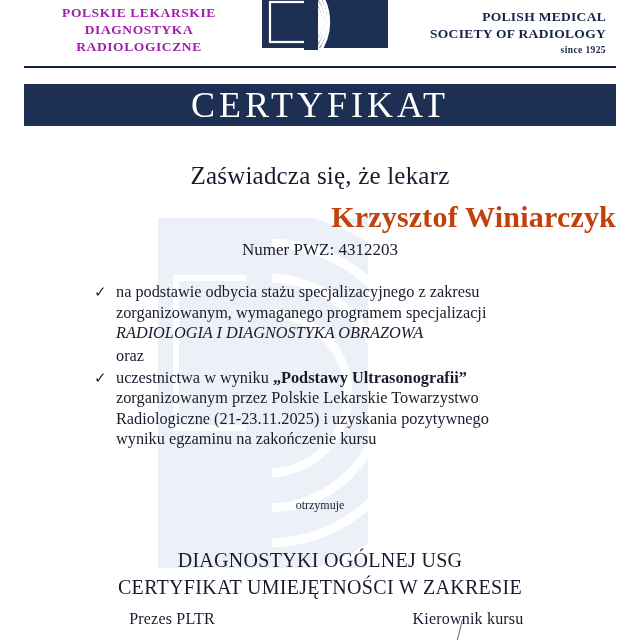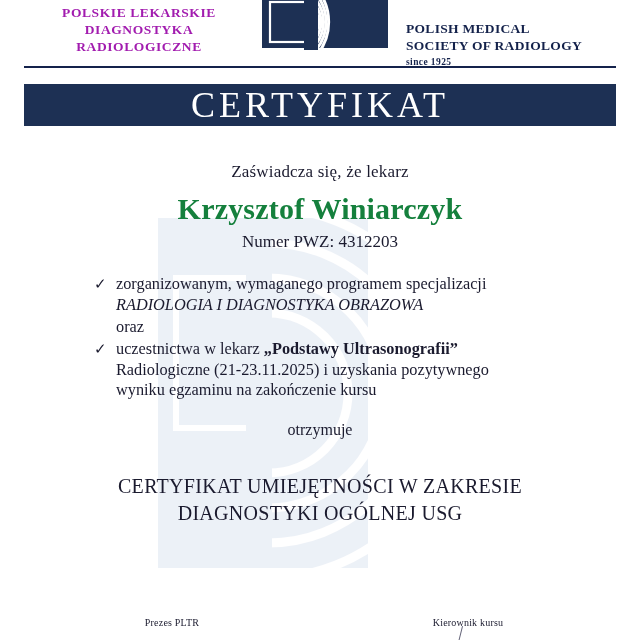--- a/index.html
+++ b/index.html
@@ -49,23 +49,23 @@
     line-height: 17px;
   }
   .logo-center {
     width: 130px;
     height: 58px;
     position: relative;
     margin-top: -4px;
   }
   .logo-center svg { display: block; }
   .logo-right {
-    text-align: left;
+    text-align: right;
     color: #14224b;
-    padding-top: 20px;
+    padding-top: 8px;
     width: 200px;
   }
   .logo-right .line1 {
     font-size: 13.5px;
     font-weight: bold;
     letter-spacing: 0.3px;
     line-height: 17px;
   }
   .logo-right .line2 {
     font-size: 13.5px;
@@ -119,30 +119,31 @@
     pointer-events: none;
   }
 
   .content {
     position: relative;
     z-index: 2;
     text-align: center;
   }
 
   .attest {
-    font-size: 17px;
+    font-size: 25px;
     margin-top: 36px;
     letter-spacing: 0.2px;
   }
   .name {
     font-size: 30px;
     font-weight: bold;
-    color: #15803d;
+    color: #c2410c;
     margin-top: 10px;
     letter-spacing: 0.2px;
+    text-align: right;
   }
   .pwz {
     font-size: 17px;
     margin-top: 6px;
   }
 
   .bullets {
     margin: 22px 0 0 0;
     padding: 0 30px 0 92px;
     text-align: left;
@@ -171,22 +172,22 @@
     text-align: left;
     font-size: 16.3px;
     margin: 2px 0 2px 0;
     padding-right: 60px;
   }
   .bold-q {
     font-weight: bold;
   }
 
   .otrzymuje {
-    font-size: 16px;
-    margin-top: 20px;
+    font-size: 12px;
+    margin-top: 48px;
   }
 
   .award {
     margin-top: 34px;
     font-size: 20px;
     line-height: 27px;
     letter-spacing: 0.3px;
   }
 
   
@@ -198,21 +199,21 @@
     display: flex;
     justify-content: space-around;
     z-index: 2;
   }
   .sign-block {
     width: 200px;
     text-align: center;
     position: relative;
   }
   .sign-label {
-    font-size: 10px;
+    font-size: 16px;
     letter-spacing: 0.2px;
   }
   .sign-stroke {
     position: absolute;
     top: 16px;
     left: 50%;
     width: 40px;
     height: 26px;
     border-left: 1px solid #3b3b55;
     transform: rotate(14deg) translateX(-10px);
@@ -281,40 +282,42 @@
     <div class="attest">Zaświadcza się, że lekarz</div>
 
     <div class="name">Krzysztof Winiarczyk</div>
 
     <div class="pwz">Numer PWZ: 4312203</div>
 
     <div class="bullets">
 
       <div class="bullet">
         <span class="check">✓</span>
+        <p>na podstawie odbycia stażu specjalizacyjnego z zakresu</p>
         <p>zorganizowanym, wymaganego programem specjalizacji</p>
         <p class="italic">RADIOLOGIA I DIAGNOSTYKA OBRAZOWA</p>
       </div>
 
       <div class="oraz">oraz</div>
 
       <div class="bullet">
         <span class="check">✓</span>
-        <p><span>uczestnictwa w lekarz </span><span class="bold-q">„Podstawy Ultrasonografii”</span></p>
+        <p><span>uczestnictwa w wyniku </span><span class="bold-q">„Podstawy Ultrasonografii”</span></p>
+        <p>zorganizowanym przez Polskie Lekarskie Towarzystwo</p>
         <p>Radiologiczne (21-23.11.2025) i uzyskania pozytywnego</p>
         <p>wyniku egzaminu na zakończenie kursu</p>
       </div>
 
     </div>
 
     <div class="otrzymuje">otrzymuje</div>
 
     <div class="award">
+      <div>DIAGNOSTYKI OGÓLNEJ USG</div>
       <div>CERTYFIKAT UMIEJĘTNOŚCI W ZAKRESIE</div>
-      <div>DIAGNOSTYKI OGÓLNEJ USG</div>
     </div>
 
   </div>
 
   <div class="sign-row">
     <div class="sign-block">
       <div class="sign-label">Prezes PLTR</div>
     </div>
     <div class="sign-block">
       <div class="sign-label">Kierownik kursu</div>

